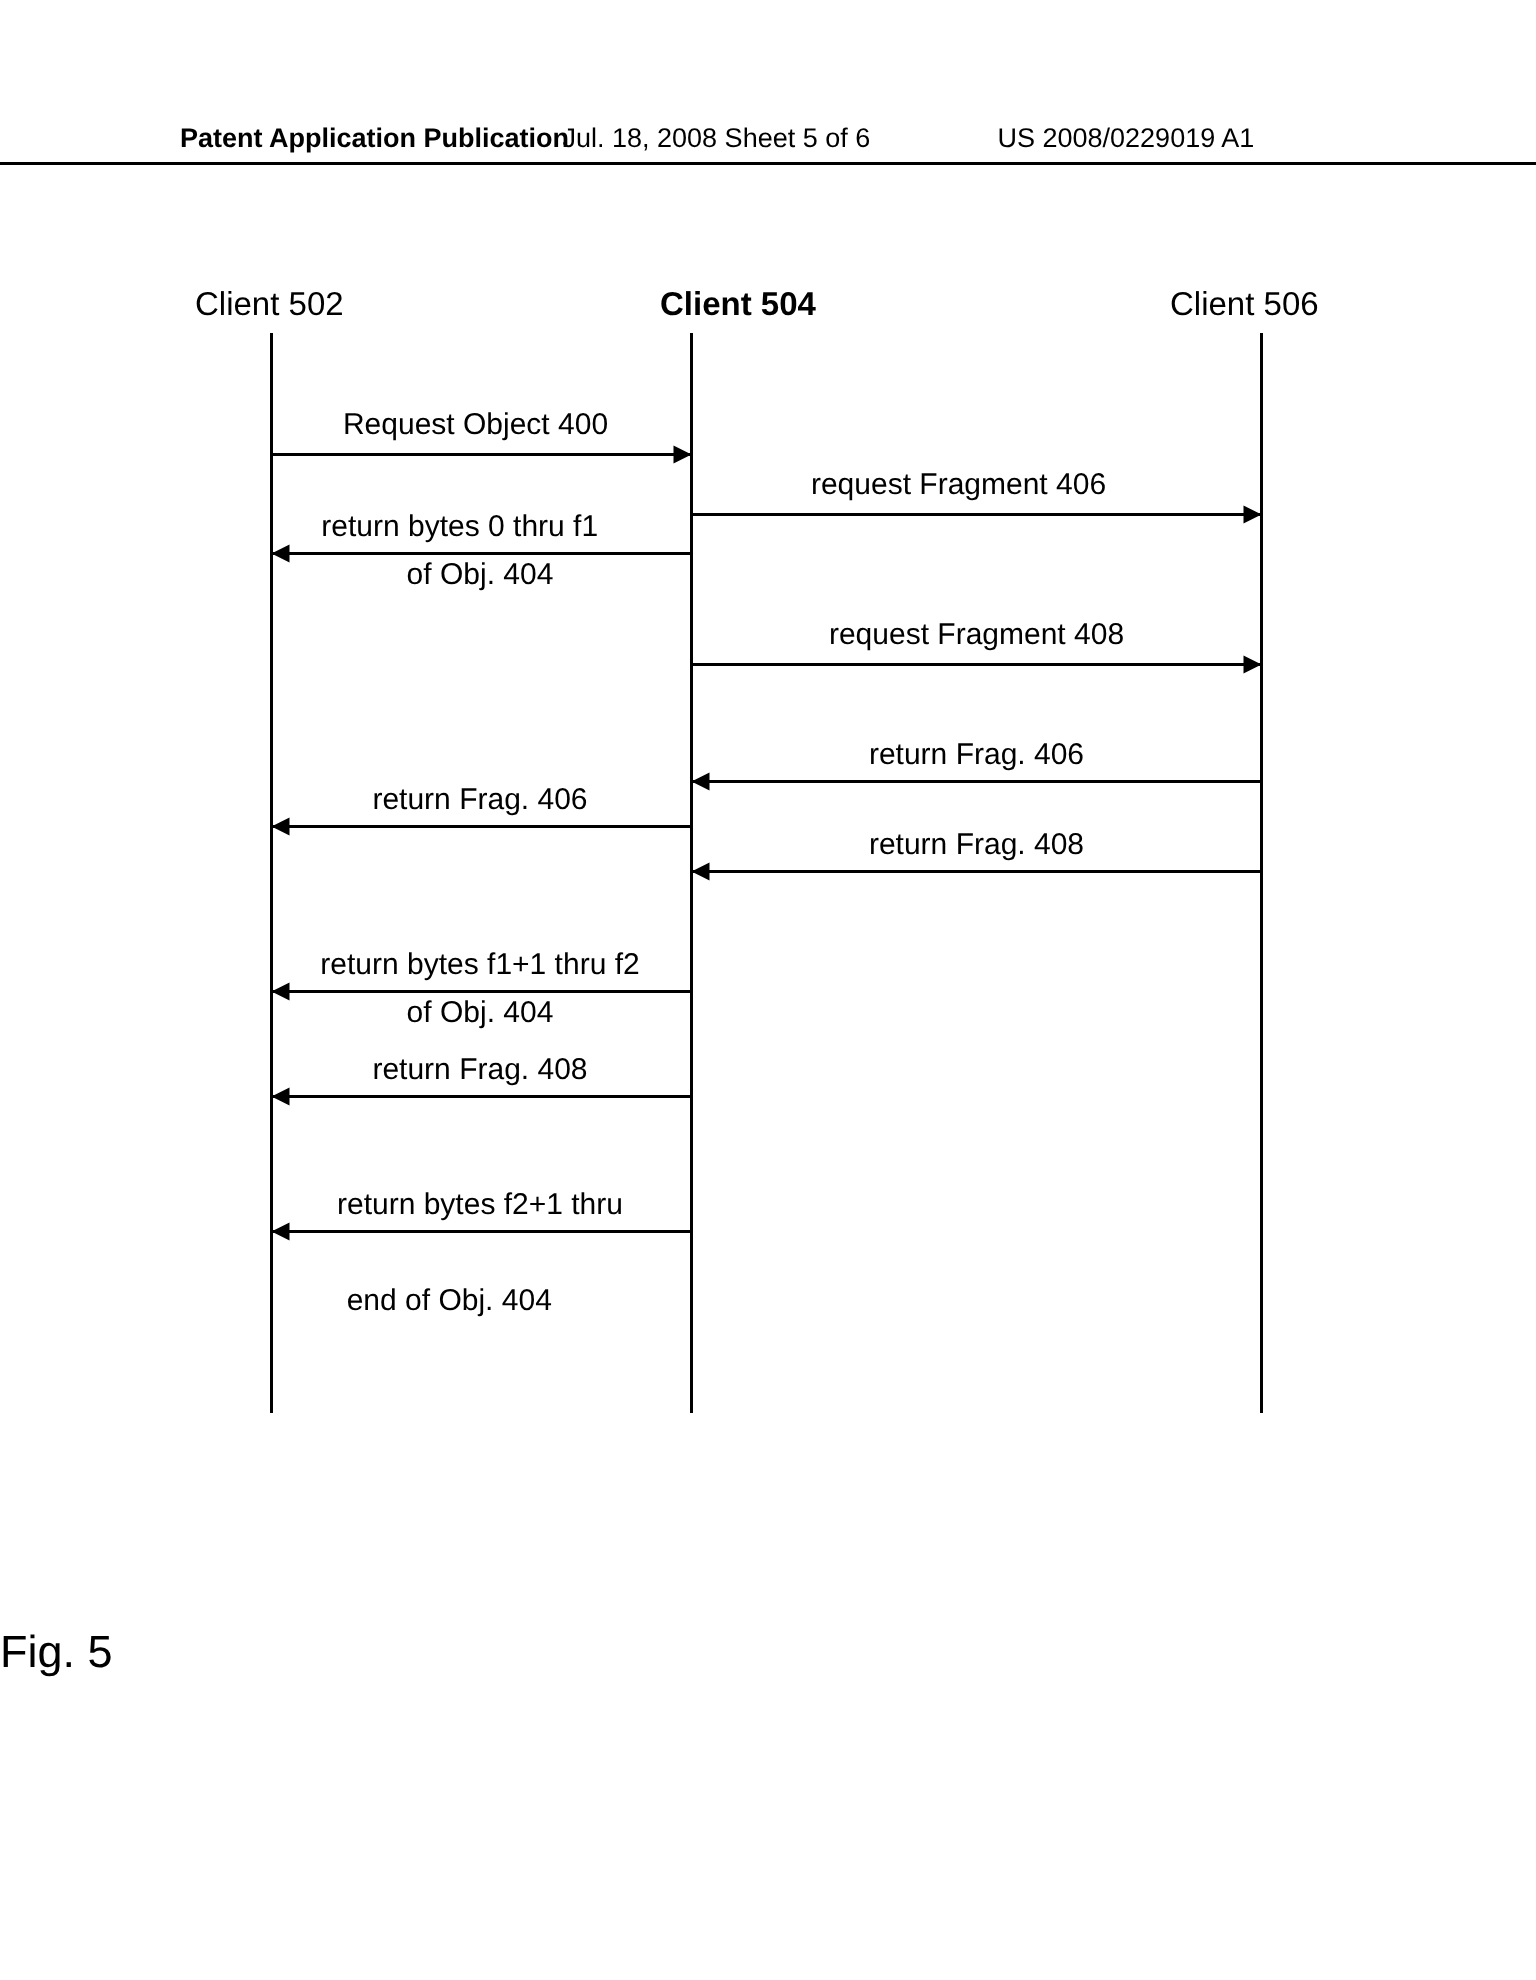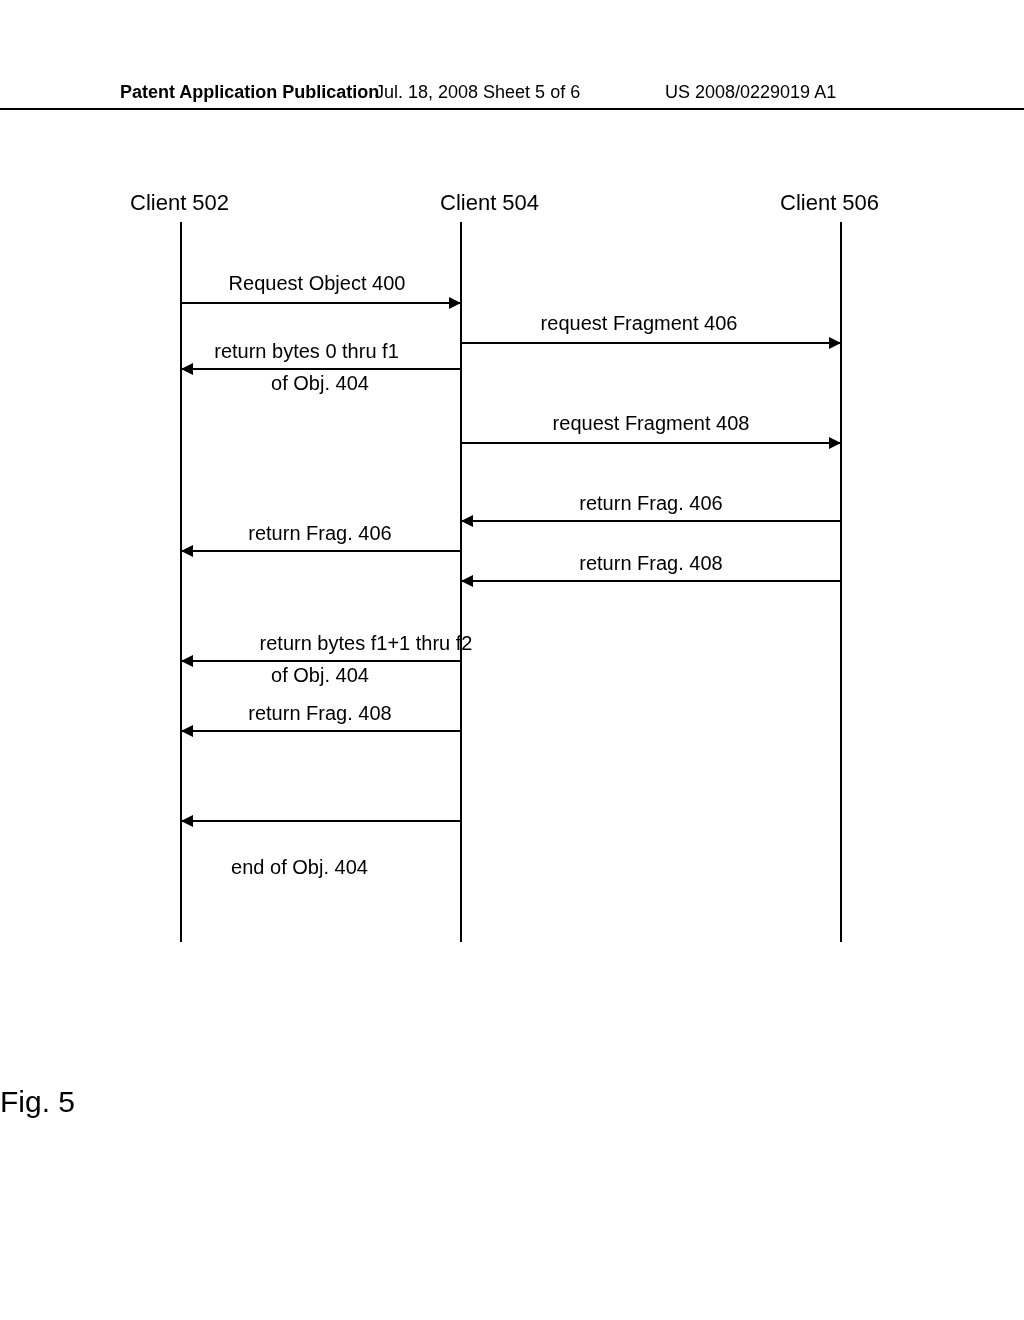--- a/index.html
+++ b/index.html
@@ -98,21 +98,21 @@
 <div class="header">
   <span class="header-left">Patent Application Publication</span>
   <span class="header-mid">Jul. 18, 2008  Sheet 5 of 6</span>
   <span class="header-right">US 2008/0229019 A1</span>
 </div>
 <div class="header-rule"></div>
 
 <div class="diagram">
 
   <div class="participant-label" style="left:30px;">Client 502</div>
-  <div class="participant-label" style="left:340px;">Client 504</div>
+  <div class="participant-label" style="left:340px;font-weight:bold;">Client 504</div>
   <div class="participant-label" style="left:680px;">Client 506</div>
 
   <div class="lifeline" style="left:80px; height:720px;"></div>
   <div class="lifeline" style="left:360px; height:720px;"></div>
   <div class="lifeline" style="left:740px; height:720px;"></div>
 
   <div class="msg" style="left:80px; width:274px; top:82px;">Request Object 400</div>
   <div class="msg-line arrow-right" style="left:82px; width:278px; top:112px;"></div>
 
   <div class="msg" style="left:350px; width:378px; top:122px;">request Fragment 406</div>
@@ -127,25 +127,26 @@
 
   <div class="msg" style="left:362px; width:378px; top:302px;">return Frag. 406</div>
   <div class="msg-line arrow-left" style="left:362px; width:378px; top:330px;"></div>
 
   <div class="msg" style="left:80px; width:280px; top:332px;">return Frag. 406</div>
   <div class="msg-line arrow-left" style="left:82px; width:278px; top:360px;"></div>
 
   <div class="msg" style="left:362px; width:378px; top:362px;">return Frag. 408</div>
   <div class="msg-line arrow-left" style="left:362px; width:378px; top:390px;"></div>
 
-  <div class="msg" style="left:80px; width:280px; top:442px;margin-left:46px;">return bytes f1+1 thru f2</div>
+  <div class="msg" style="left:80px; width:280px; top:442px;">return bytes f1+1 thru f2</div>
   <div class="msg-line arrow-left" style="left:82px; width:278px; top:470px;"></div>
   <div class="msg" style="left:80px; width:280px; top:474px;">of Obj. 404</div>
 
   <div class="msg" style="left:80px; width:280px; top:512px;">return Frag. 408</div>
   <div class="msg-line arrow-left" style="left:82px; width:278px; top:540px;"></div>
 
+  <div class="msg" style="left:80px; width:280px; top:602px;">return bytes f2+1 thru</div>
   <div class="msg-line arrow-left" style="left:82px; width:278px; top:630px;"></div>
   <div class="msg" style="left:80px; width:239px; top:634px;margin-top:32px;">end of Obj. 404</div>
 
 </div>
 
 <div class="figcap">Fig. 5</div>
 
 </body></html>

